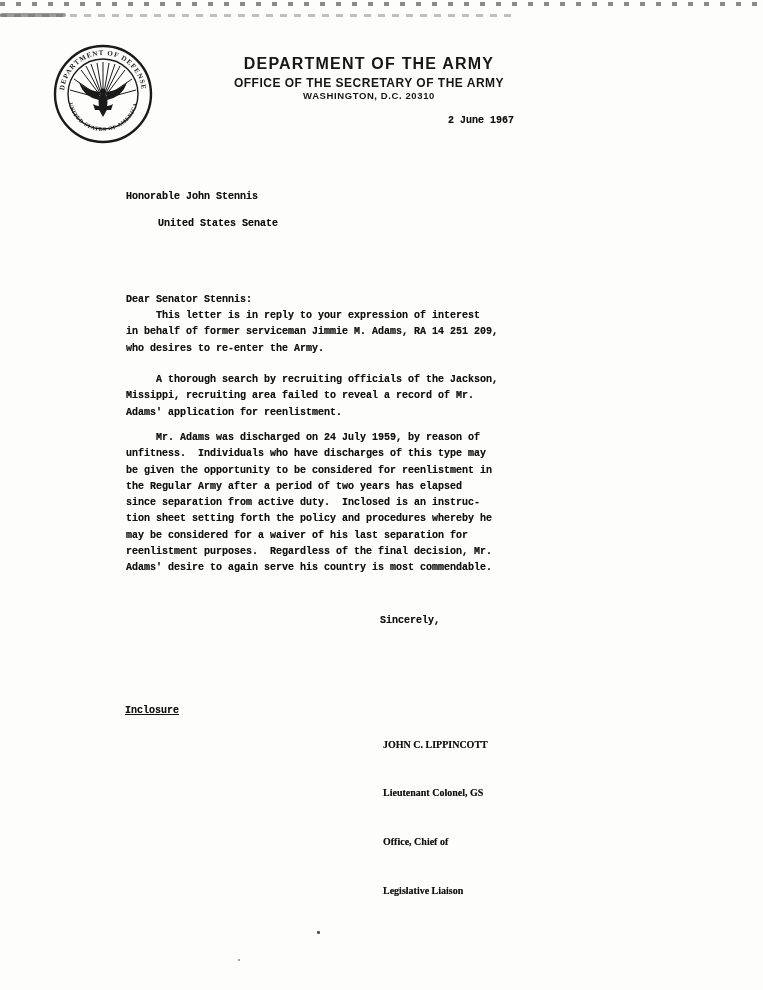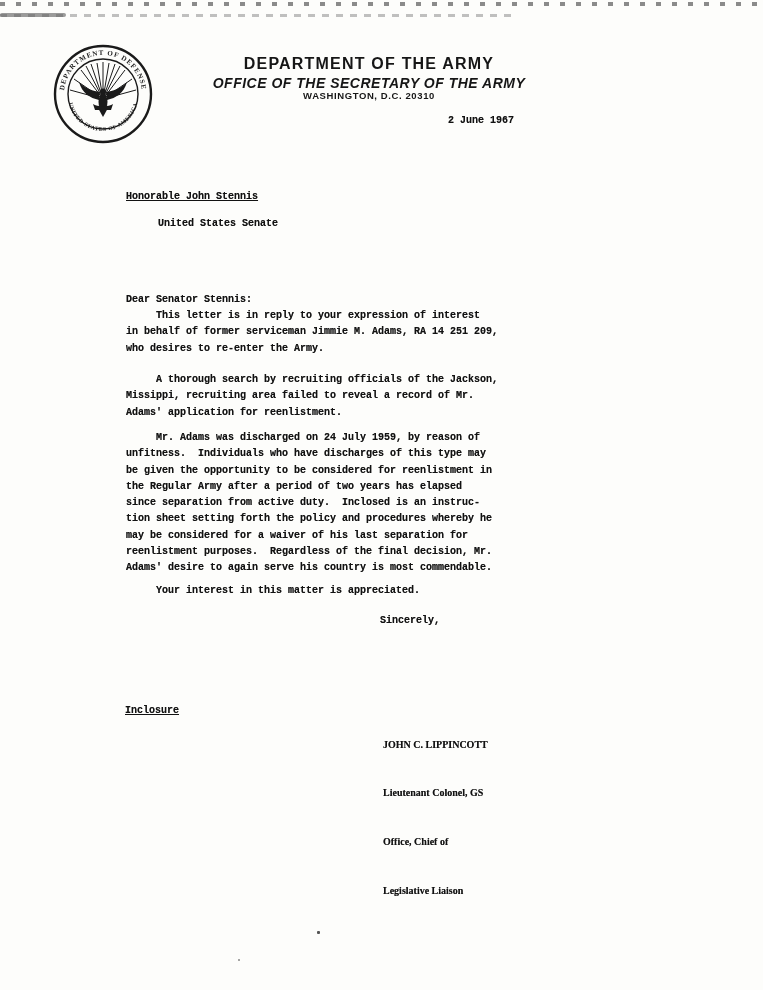--- a/index.html
+++ b/index.html
@@ -30,27 +30,27 @@
   }
   
   .seal { position: absolute; left: 53px; top: 44px; width: 100px; height: 100px; }
   .letterhead {
     position: absolute; left: 208px; top: 55px; width: 322px;
     text-align: center;
     font-family: "Liberation Sans", sans-serif;
     color: #161616;
   }
   .lh1 { font-size: 16px; font-weight: 700; letter-spacing: 1.2px; line-height: 18px; text-align: center; }
-  .lh2 { font-size: 14px; font-weight: 700; letter-spacing: 0.5px; line-height: 12px; margin-top: 4px; font-style: italic; }
+  .lh2 { font-size: 12px; font-weight: 700; letter-spacing: 0.5px; line-height: 12px; margin-top: 4px; }
   .lh3 { font-size: 9.5px; font-weight: 700; letter-spacing: 0.6px; line-height: 11px; margin-top: 1px; }
   
   .tw { font-weight: 700; font-size: 10px; line-height: 16.3px; white-space: pre-wrap;
         text-shadow: 0 0 0.5px rgba(10,10,10,0.55); }
   .date       { position: absolute; left: 448px; top: 113px; }
-  .recipient1 { position: absolute; left: 126px; top: 189px; text-decoration: underline; }
+  .recipient1 { position: absolute; left: 126px; top: 189px; }
   .recipient2 { position: absolute; left: 126px; top: 216px; margin-left: 32px; }
   .salutation { position: absolute; left: 126px; top: 292px; }
   .p1 { position: absolute; left: 126px; top: 308px; width: 500px; }
   .p2 { position: absolute; left: 126px; top: 372px; width: 500px; }
   .p3 { position: absolute; left: 126px; top: 430px; width: 500px; }
   .p4 { position: absolute; left: 126px; top: 583px; width: 500px; }
   .sincerely  { position: absolute; left: 380px; top: 613px; }
   .inclosure  { position: absolute; left: 125px; top: 703px; text-decoration: underline; }
   .sigblock   { position: absolute; left: 383px; top: 704px; font-family: Liberation Serif, serif; }
   
@@ -130,21 +130,20 @@
 Adams' application for reenlistment.</div>
   <div class="tw p3">     Mr. Adams was discharged on 24 July 1959, by reason of
 unfitness.  Individuals who have discharges of this type may
 be given the opportunity to be considered for reenlistment in
 the Regular Army after a period of two years has elapsed
 since separation from active duty.  Inclosed is an instruc-
 tion sheet setting forth the policy and procedures whereby he
 may be considered for a waiver of his last separation for
 reenlistment purposes.  Regardless of the final decision, Mr.
 Adams' desire to again serve his country is most commendable.</div>
-  <div class="tw p4">     Your interest in this matter is appreciated.</div>
 
   <div class="tw sincerely">Sincerely,</div>
 
   <div class="tw inclosure">Inclosure</div>
 
   <div class="tw sigblock">
     <div>JOHN C. LIPPINCOTT</div>
     <div>Lieutenant Colonel, GS</div>
     <div>Office, Chief of</div>
     <div>Legislative Liaison</div>

